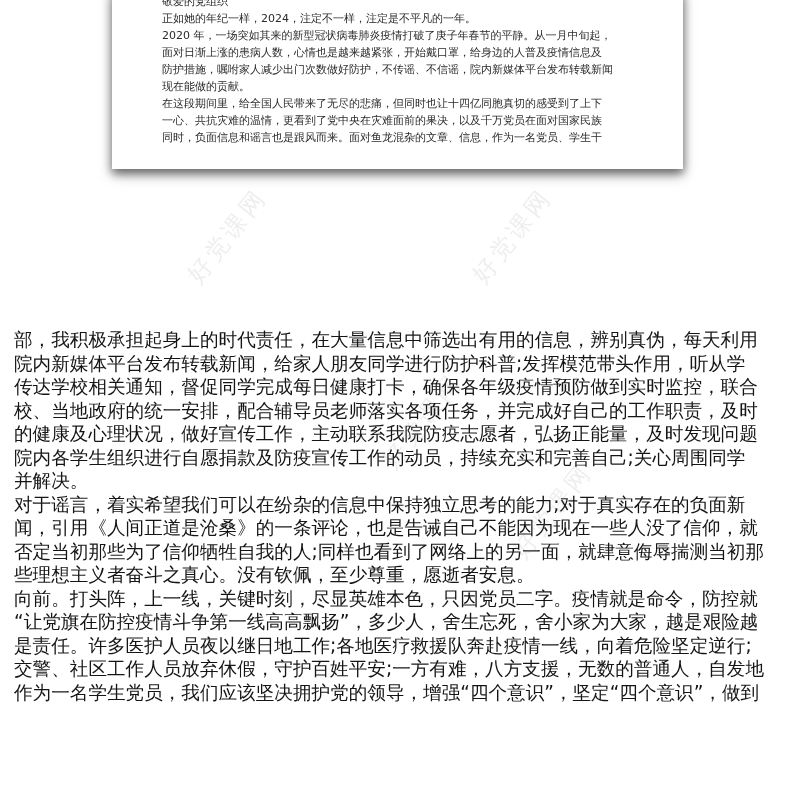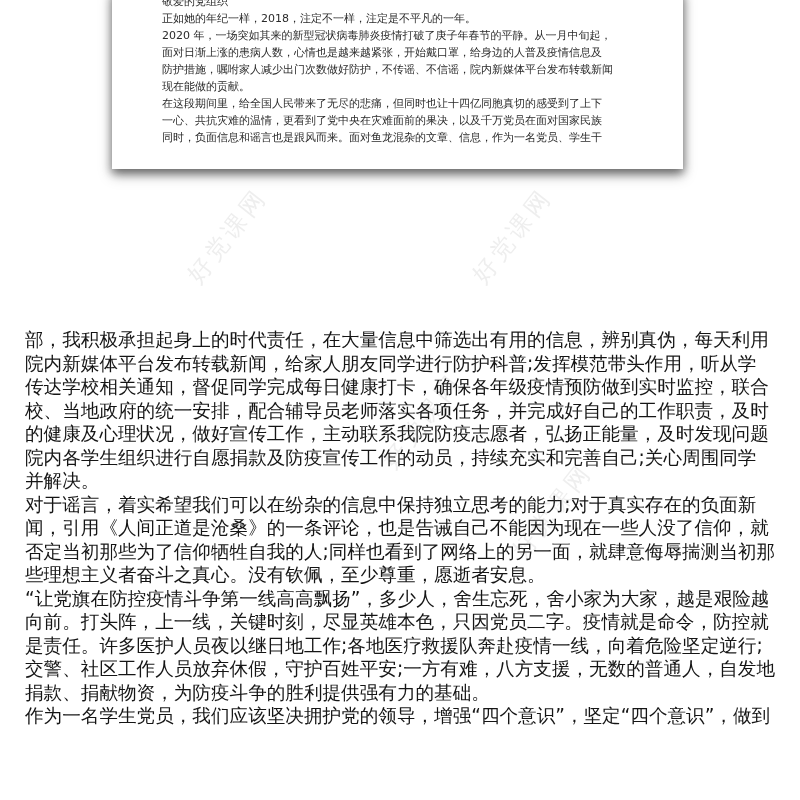--- a/index.html
+++ b/index.html
@@ -33,21 +33,21 @@
       font-size: 11px;
       line-height: 17px;
       color: #2a2a2a;
     }
     .preview-text p {
       margin: 0;
       white-space: nowrap;
     }
     .main-text {
       position: absolute;
-      left: 25px;
+      left: 14px;
       top: 328px;
       width: 760px;
       font-size: 18.6px;
       line-height: 23.5px;
       color: #151515;
     }
     .main-text p {
       margin: 0;
       white-space: nowrap;
     }
@@ -62,21 +62,21 @@
       pointer-events: none;
       z-index: 5;
     }
   </style>
 </head>
 <body>
 
 <div class="preview-card">
   <div class="preview-text">
     <p>敬爱的党组织</p>
-    <p>正如她的年纪一样，2018，注定不一样，注定是不平凡的一年。</p>
+    <p>正如她的年纪一样，2024，注定不一样，注定是不平凡的一年。</p>
     <p>2020 年，一场突如其来的新型冠状病毒肺炎疫情打破了庚子年春节的平静。从一月中旬起，</p>
     <p>面对日渐上涨的患病人数，心情也是越来越紧张，开始戴口罩，给身边的人普及疫情信息及</p>
     <p>防护措施，嘱咐家人减少出门次数做好防护，不传谣、不信谣，院内新媒体平台发布转载新闻</p>
     <p>现在能做的贡献。</p>
     <p>在这段期间里，给全国人民带来了无尽的悲痛，但同时也让十四亿同胞真切的感受到了上下</p>
     <p>一心、共抗灾难的温情，更看到了党中央在灾难面前的果决，以及千万党员在面对国家民族</p>
     <p>同时，负面信息和谣言也是跟风而来。面对鱼龙混杂的文章、信息，作为一名党员、学生干</p>
   </div>
 </div>
 
@@ -85,24 +85,23 @@
   <p>院内新媒体平台发布转载新闻，给家人朋友同学进行防护科普;发挥模范带头作用，听从学</p>
   <p>传达学校相关通知，督促同学完成每日健康打卡，确保各年级疫情预防做到实时监控，联合</p>
   <p>校、当地政府的统一安排，配合辅导员老师落实各项任务，并完成好自己的工作职责，及时</p>
   <p>的健康及心理状况，做好宣传工作，主动联系我院防疫志愿者，弘扬正能量，及时发现问题</p>
   <p>院内各学生组织进行自愿捐款及防疫宣传工作的动员，持续充实和完善自己;关心周围同学</p>
   <p>并解决。</p>
   <p>对于谣言，着实希望我们可以在纷杂的信息中保持独立思考的能力;对于真实存在的负面新</p>
   <p>闻，引用《人间正道是沧桑》的一条评论，也是告诫自己不能因为现在一些人没了信仰，就</p>
   <p>否定当初那些为了信仰牺牲自我的人;同样也看到了网络上的另一面，就肆意侮辱揣测当初那</p>
   <p>些理想主义者奋斗之真心。没有钦佩，至少尊重，愿逝者安息。</p>
+  <p>向前。打头阵，上一线，关键时刻，尽显英雄本色，只因党员二字。疫情就是命令，防控就</p>
   <p>“让党旗在防控疫情斗争第一线高高飘扬”，多少人，舍生忘死，舍小家为大家，越是艰险越</p>
-  <p>向前。打头阵，上一线，关键时刻，尽显英雄本色，只因党员二字。疫情就是命令，防控就</p>
   <p>是责任。许多医护人员夜以继日地工作;各地医疗救援队奔赴疫情一线，向着危险坚定逆行;</p>
   <p>交警、社区工作人员放弃休假，守护百姓平安;一方有难，八方支援，无数的普通人，自发地</p>
-  <p>捐款、捐献物资，为防疫斗争的胜利提供强有力的基础。</p>
   <p>作为一名学生党员，我们应该坚决拥护党的领导，增强“四个意识”，坚定“四个意识”，做到</p>
 </div>
 
 <div class="watermark" style="left:180px; top:270px;">好党课网</div>
 <div class="watermark" style="left:465px; top:270px;">好党课网</div>
 <div class="watermark" style="left:375px; top:455px;">好党课网</div>
 <div class="watermark" style="left:505px; top:545px;">好党课网</div>
 
 </body></html>

